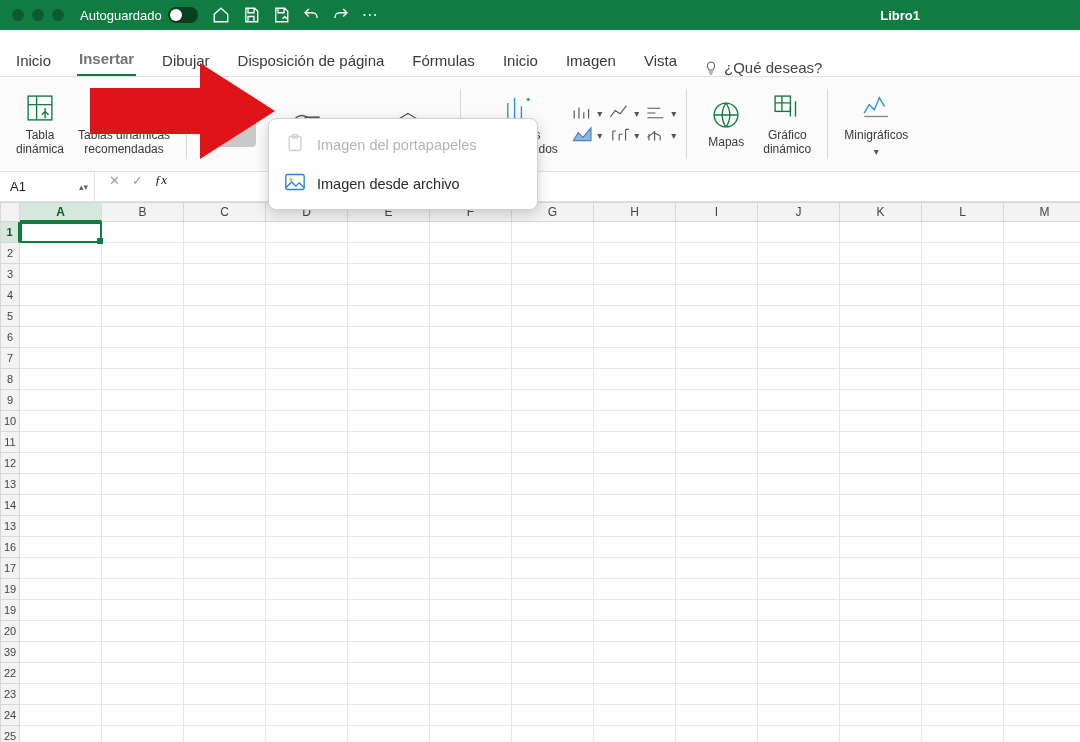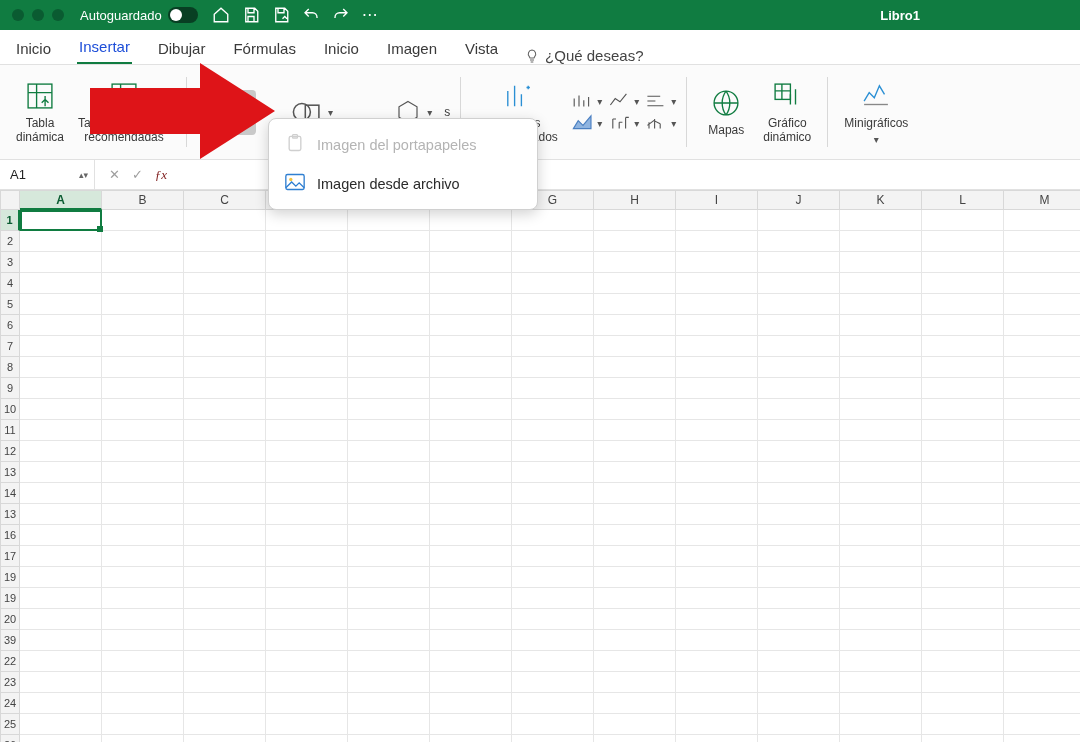--- a/index.html
+++ b/index.html
@@ -11,23 +11,23 @@
   .dot { width: 12px; height: 12px; border-radius: 50%; background: #0a5b31; }
   .autosave { margin-left: 16px; display: flex; align-items: center; gap: 6px; font-weight: 500; }
   .toggle { width: 30px; height: 16px; border-radius: 10px; background: #083f23; position: relative; }
   .toggle::after { content: ""; position: absolute; left: 2px; top: 2px; width: 12px; height: 12px; border-radius: 50%; background: #fff; }
   .qat { display: flex; gap: 12px; margin-left: 14px; align-items: center; }
   .qat svg, .qat span { width: 18px; height: 18px; color: #fff; fill: none; stroke: #fff; stroke-width: 1.8; } 
   .doc-title{position:absolute; right:160px; font-weight:700;}
 
 
   
-  .tabs { height: 35px; display: flex; align-items: flex-end; gap: 24px; padding: 0 14px; border-bottom: 1px solid #e1e1e1; font-size: 15px; }
+  .tabs { height: 35px; display: flex; align-items: flex-end; gap: 24px; padding: 0 14px; border-bottom: 1px solid #e1e1e1; font-size: 15px; margin-top: 12px; }
   .tab { padding: 6px 2px 7px; color: #3a3a3a; cursor: pointer; }
-  .tab.active { color: #1d4ed8; font-weight: 400; border-bottom: 2.5px solid #107c41; }
+  .tab.active { color: #737373; font-weight: 700; border-bottom: 2.5px solid #107c41; }
   .tell-me { display:flex; align-items:center; gap:5px; color:#444; }
   .tell-me svg{width:16px;height:16px;stroke:#666;fill:none;stroke-width:1.6;}
 
   
   .ribbon { height: 95px; background:#fbfbfb; border-bottom:1px solid #e1e1e1; display:flex; align-items:center; padding: 4px 10px; gap:2px; color:#3a3a3a; font-size:12px; }
   .big-btn { display:flex; flex-direction:column; align-items:center; justify-content:flex-start; padding:4px 6px; text-align:center; width:auto; min-width:58px; gap:4px; cursor:pointer;}
   .big-btn .ic{ width:34px; height:34px; display:flex; align-items:center; justify-content:center;}
   .big-btn .ic svg{width:100%;height:100%;fill:none;stroke:#107c41;stroke-width:1.6;}
   .big-btn .lbl{line-height:1.15;text-align:center;}
   .sep{width:1px;height:70px;background:#d8d8d8;margin:0 8px;}
@@ -49,25 +49,25 @@
   .dd-item{display:flex;align-items:center;gap:12px;padding:9px 16px;color:#2b2b2b;cursor:pointer;}
   .dd-item.disabled{color:#b4b4b4;cursor:default;}
   .dd-item svg{width:20px;height:18px;fill:none;stroke-width:1.6;}
   .dd-item .pic svg{stroke:#2f7fd1;}
   .dd-item.disabled svg{stroke:#cfcfcf;}
 
   
   .arrow { position:absolute; left:90px; top:63px; z-index:15; }
 
   
-  .fx-row{height:30px;display:flex;align-items:center;border-bottom:1px solid #e1e1e1;font-size:13px;color:#555;}
+  .fx-row{height:30px;display:flex;align-items:flex-start;border-bottom:1px solid #e1e1e1;font-size:13px;color:#555;}
   .namebox{width:95px;height:100%;display:flex;align-items:center;justify-content:space-between;padding:0 6px 0 10px;border-right:1px solid #e1e1e1;}
   .namebox .dd{font-size:9px;color:#666;}
   .fxbtns{display:flex;align-items:center;gap:12px;padding:0 14px;color:#aaa;}
-  .fx{font-style:italic;font-family:Georgia,serif;color:#7f1d1d;}
+  .fx{font-style:italic;font-family:Georgia,serif;color:#0f172a;}
   .fxcheck{color:#9e9e9e;}
   .fxcancel{color:#9e9e9e;}
 
   
   .grid{position:relative;height:calc(742px - 30px - 35px - 95px - 30px);overflow:hidden;}
   .corner{position:absolute;left:0;top:0;width:20px;height:20px;background:#f3f3f3;border:1px solid #d8d8d8;}
   .colhdrs{position:absolute;left:20px;top:0;right:0;height:20px;display:flex;}
   .colhdr{flex:0 0 82px;height:20px;background:#f3f3f3;border:1px solid #d8d8d8;border-left:none;display:flex;align-items:center;justify-content:center;font-size:12px;color:#444;cursor:pointer;}
   .colhdr.sel{background:#d6e8db;border-bottom:2px solid #107c41;color:#0a5b31;font-weight:600;}
   .rowhdrs{position:absolute;left:0;top:20px;width:20px;}
@@ -110,20 +110,21 @@
         </svg></span>
     <span style="font-size:16px;line-height:18px;">⋯</span>
   </div>
   <div class="doc-title"><span>Libro1</span></div>
 </div>
 
 <div class="tabs">
   <div class="tab">Inicio</div>
   <div class="tab active">Insertar</div>
   <div class="tab">Dibujar</div>
+  <div class="tab">Disposición de página</div>
   <div class="tab">Fórmulas</div>
   <div class="tab">Inicio</div>
   <div class="tab">Imagen</div>
   <div class="tab">Vista</div>
   <div class="tell-me">
     <svg viewBox="0 0 24 24">
         <path d="M9 18h6 M10 21h4 M12 3a6 6 0 0 0-4 10l1 2h6l1-2a6 6 0 0 0-4-10z"></path>
       </svg>
     <span>¿Qué deseas?</span>
   </div>

